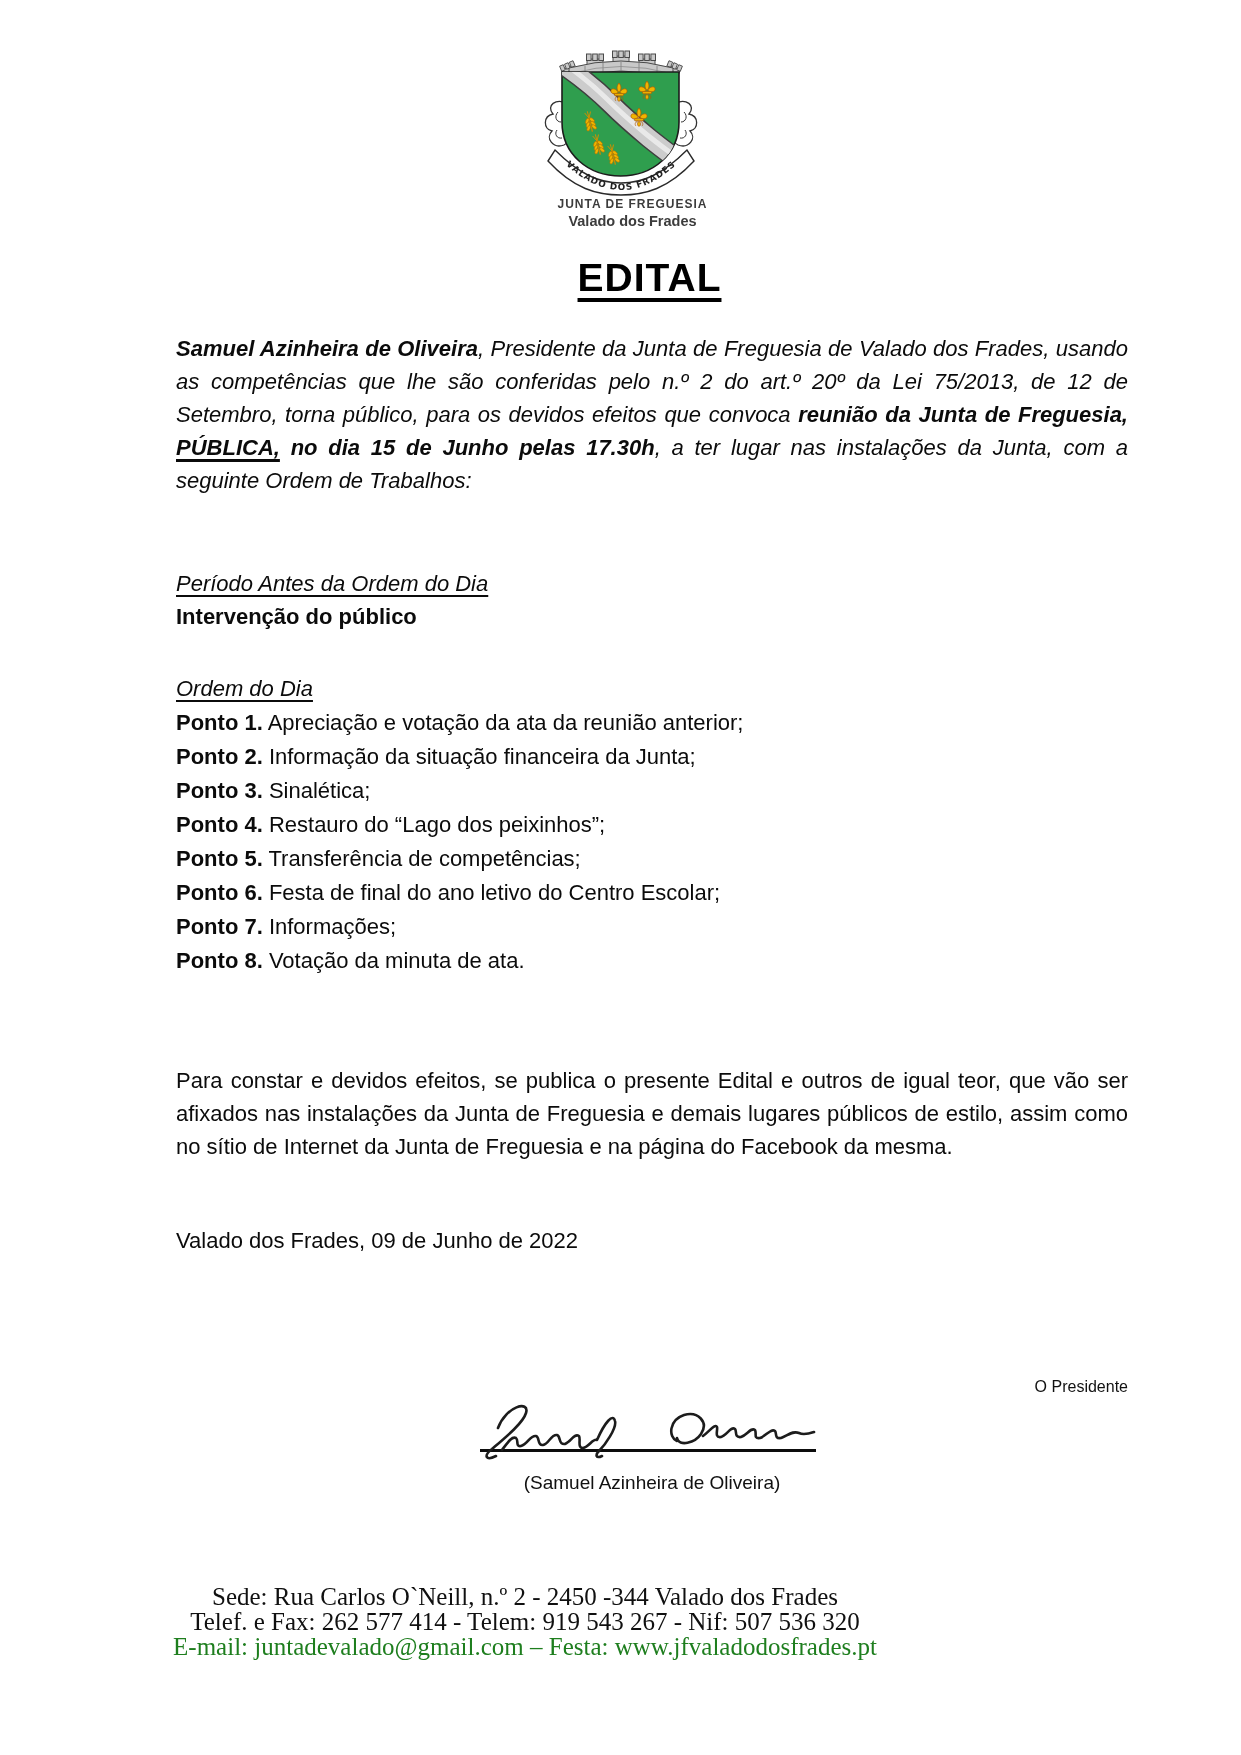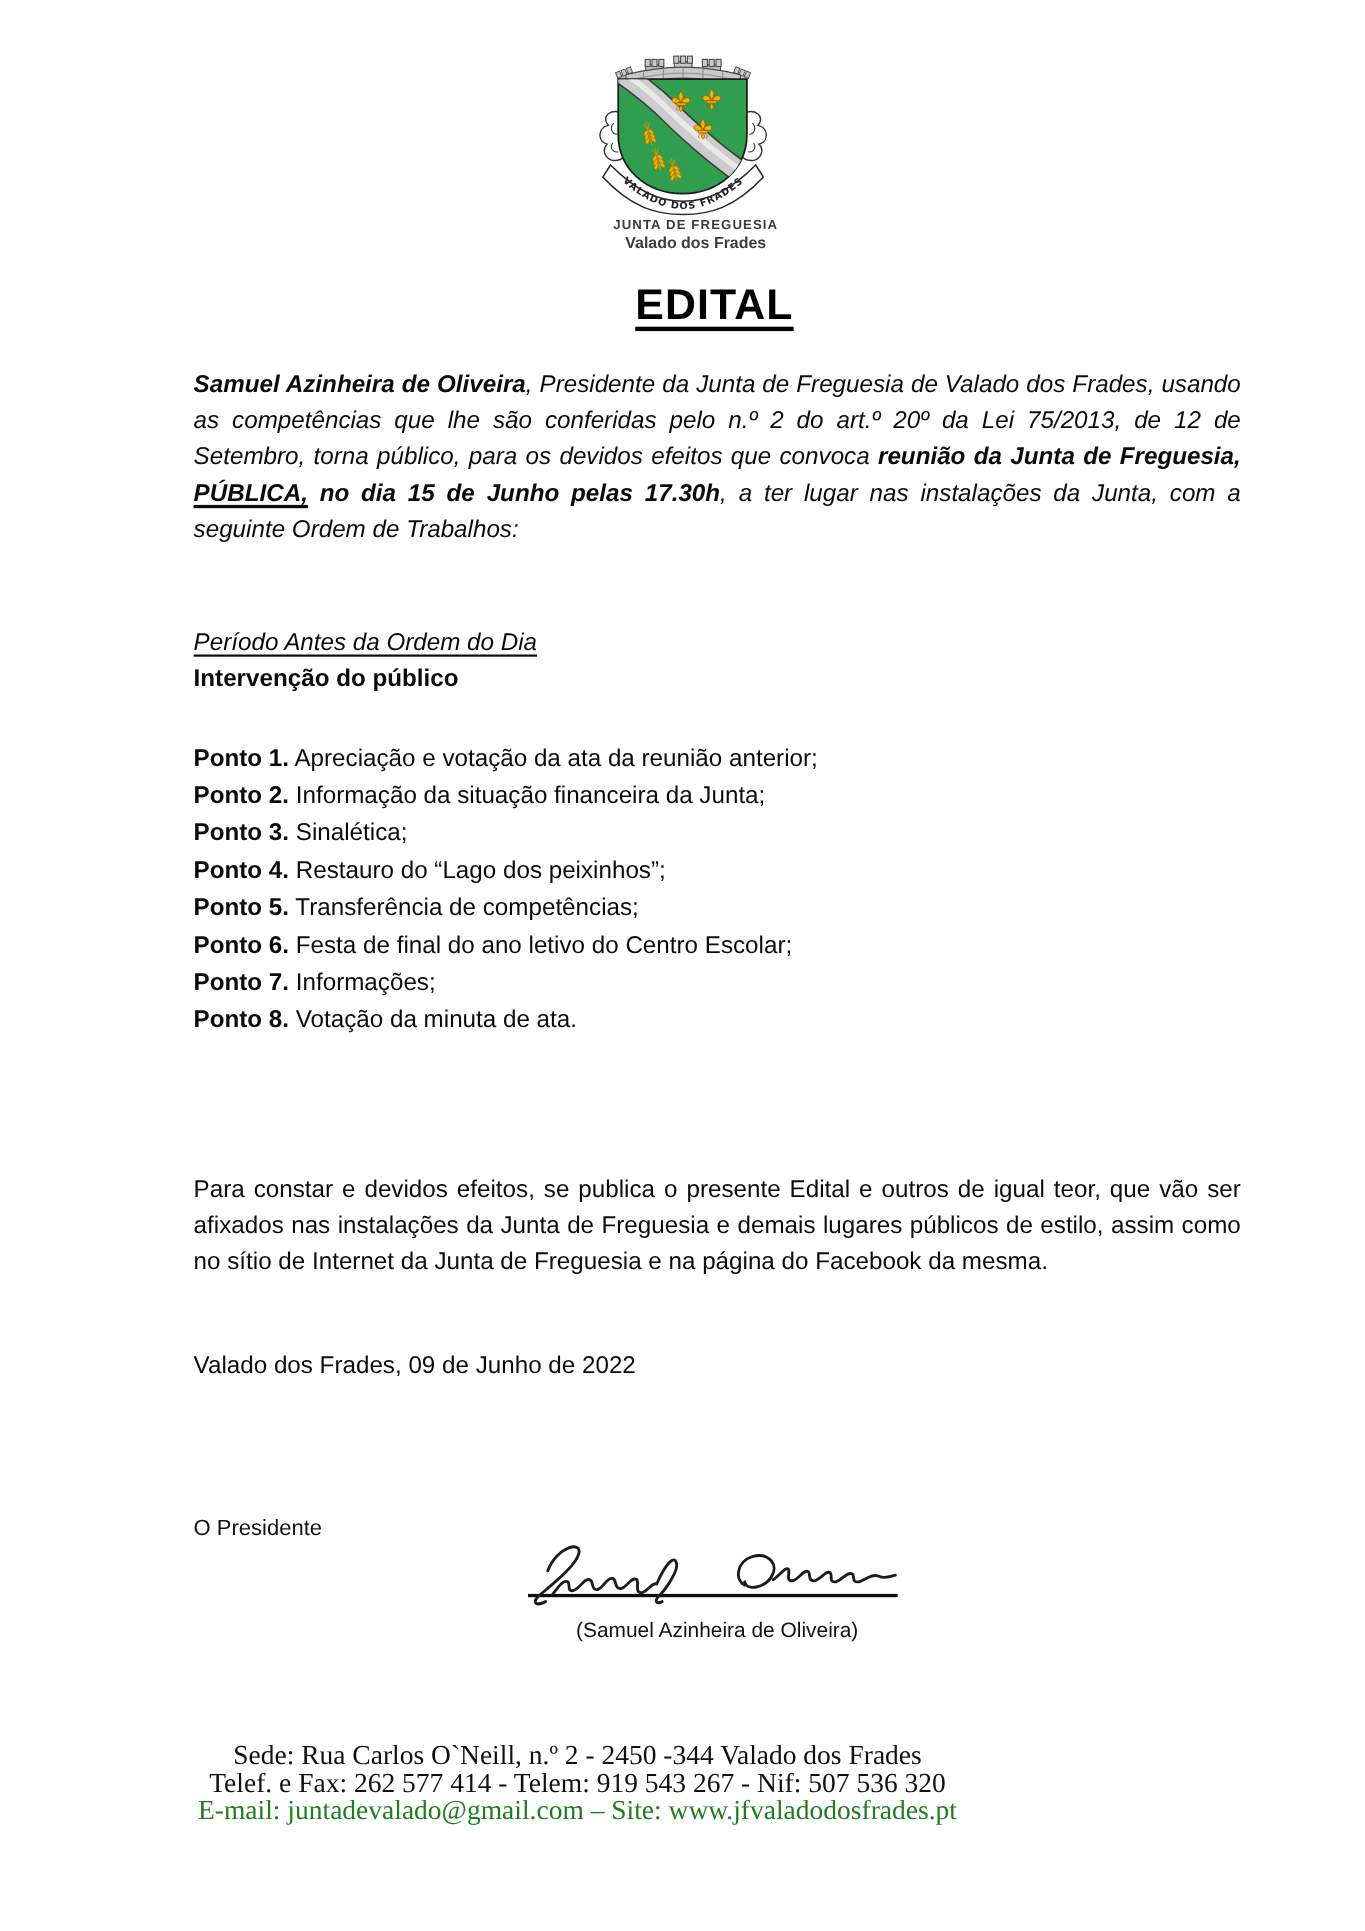--- a/index.html
+++ b/index.html
@@ -25,21 +25,21 @@
   .just{text-align:justify;}
   .intro{top:310px;font-style:italic;}
   .pre-agenda{top:567px;}
   .agenda{top:672px; line-height:34px;}
   .closing{top:1042px;}
   .dateline{top:1224px;}
   .u{text-decoration:underline; text-decoration-thickness:2px; text-underline-offset:4px;font-style:italic;}
   .bold{font-weight:bold;}
   .pub{font-weight:bold; text-decoration:underline; text-decoration-thickness:2.5px; text-underline-offset:4px;}
   
-  .sig-role{position:absolute; top:1378px; left:176px; width:952px; text-align:left; font-size:20px;}
+  .sig-role{position:absolute; top:1378px; left:176px; width:952px; text-align:right; font-size:16px;}
   .sig-area{position:absolute; top:1392px; left:176px; width:952px; text-align:center;}
   .sig-caption{position:absolute; top:1472px; left:176px; width:952px; text-align:center; font-size:19px;}
   
   .footer{position:absolute; top:1584px; left:0; width:1050px; text-align:center;
     font-family:"Liberation Serif","DejaVu Serif",serif; font-size:25px; line-height:25px; color:#101010;}
   .footer .green{color:#1e7e1e;}
 </style>
 </head>
 <body>
 
@@ -138,20 +138,21 @@
   <h1 class="doc-title">EDITAL</h1>
 
   <p class="col just intro"><span class="bold">Samuel Azinheira de Oliveira</span><span>, Presidente da Junta de Freguesia de Valado dos Frades, usando as competências que lhe são conferidas pelo n.º 2 do art.º 20º da Lei 75/2013, de 12 de Setembro, torna público, para os devidos efeitos que convoca </span><span class="bold">reunião da Junta de Freguesia, </span><span class="pub">PÚBLICA,</span><span class="bold"> no dia 15 de Junho pelas 17.30h</span><span>, a ter lugar nas instalações da Junta, com a seguinte Ordem de Trabalhos:</span></p>
 
   <div class="col pre-agenda">
     <div class="u">Período Antes da Ordem do Dia</div>
     <div class="bold">Intervenção do público</div>
   </div>
 
   <div class="col agenda">
+    <div class="u">Ordem do Dia</div>
     <div><b>Ponto 1.</b><span> Apreciação e votação da ata da reunião anterior;</span></div>
     <div><b>Ponto 2.</b><span> Informação da situação financeira da Junta;</span></div>
     <div><b>Ponto 3.</b><span> Sinalética;</span></div>
     <div><b>Ponto 4.</b><span> Restauro do “Lago dos peixinhos”;</span></div>
     <div><b>Ponto 5.</b><span> Transferência de competências;</span></div>
     <div><b>Ponto 6.</b><span> Festa de final do ano letivo do Centro Escolar;</span></div>
     <div><b>Ponto 7.</b><span> Informações;</span></div>
     <div><b>Ponto 8.</b><span> Votação da minuta de ata.</span></div>
   </div>
 
@@ -173,16 +174,16 @@
                  C 285,43 289,35 293,38 C 295,41 291,47 298,46 C 304,44 309,36 313,39 C 315,41 312,47 319,46
                  C 325,44 331,38 337,41 C 341,43 346,42 352,40"></path>
       </g>
     </svg>
   </div>
   <div class="sig-caption">(Samuel Azinheira de Oliveira)</div>
 
   <div class="footer">
     <div>Sede: Rua Carlos O`Neill, n.º 2 - 2450 -344 Valado dos Frades</div>
     <div>Telef. e Fax: 262 577 414 - Telem: 919 543 267 - Nif: 507 536 320</div>
-    <div class="green">E-mail: juntadevalado@gmail.com – Site: www.jfvaladodosfrades.pt</div>
+    <div class="green">E-mail: juntadevalado@gmail.com – Festa: www.jfvaladodosfrades.pt</div>
   </div>
 
 </div>
 
 </body></html>

